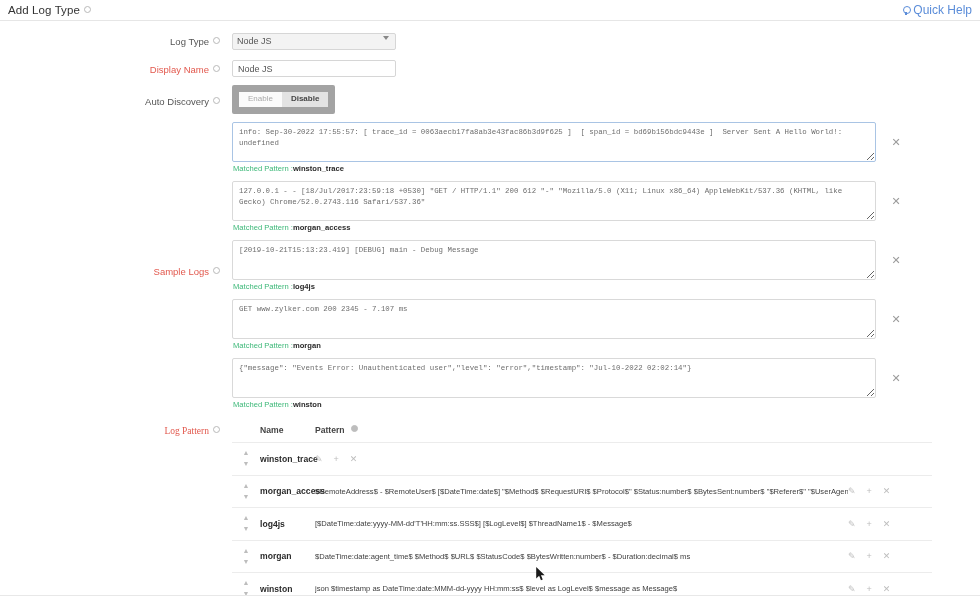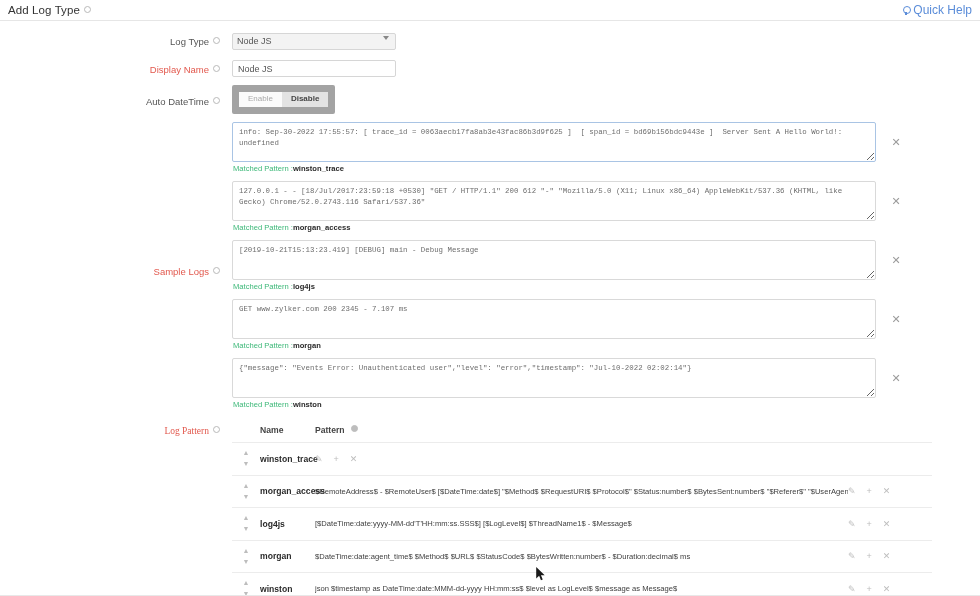--- a/index.html
+++ b/index.html
@@ -194,21 +194,21 @@
       <div class="label req">
         <span>Display Name</span><span class="info-dot"></span>
       </div>
       <div class="field">
         <input class="text" type="text" value="Node JS" style="">
       </div>
     </div>
 
     <div class="row">
       <div class="label">
-        <span>Auto DateTime</span><span class="info-dot"></span>
+        <span>Auto Discovery</span><span class="info-dot"></span>
       </div>
       <div class="field">
         <div class="seg">
           <div class="off">Enable</div>
           <div class="on">Disable</div>
         </div>
       </div>
     </div>
 
     <div class="row">

